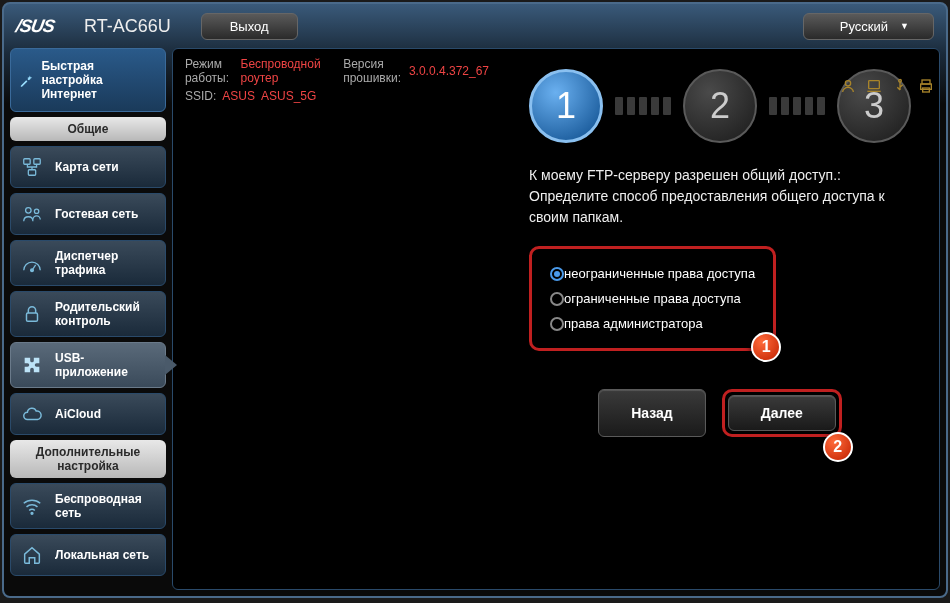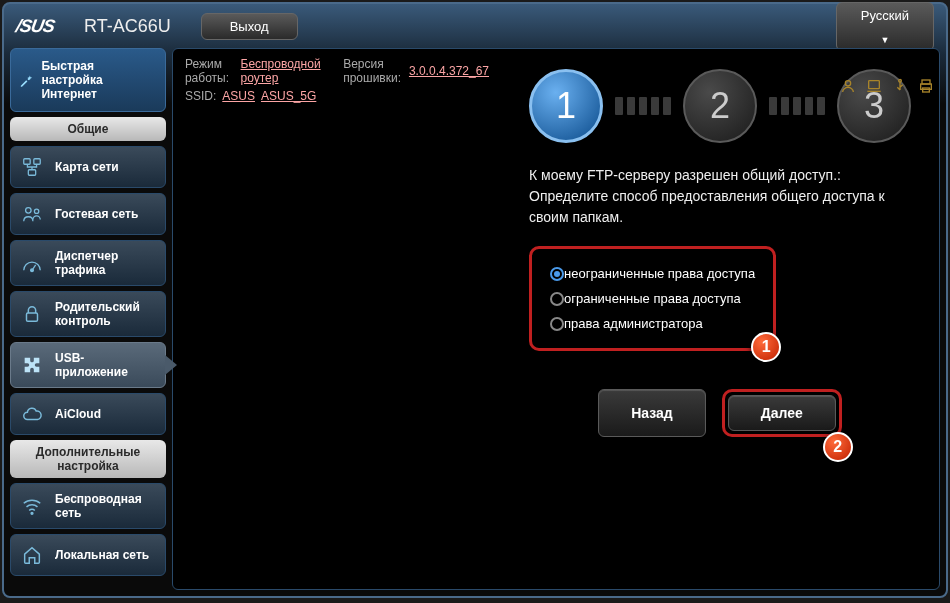--- a/index.html
+++ b/index.html
@@ -54,27 +54,26 @@
   font-size: 13px;
   cursor: pointer;
   margin-right: 4px;
 }
 .lang-select {
   margin-left: auto;
   background: linear-gradient(180deg, #5a5a5a, #2a2a2a);
   border: 1px solid #666;
   border-radius: 6px;
   color: #fff;
-  padding: 5px 24px 5px 24px;
+  padding: 5px 24px 5px 36px;
   font-size: 13px;
   cursor: pointer;
   display: flex;
   align-items: center;
   gap: 12px;
-  flex-direction: column;
 }
 .chevron { font-size: 9px; }
 .body {
   display: flex;
   flex: 1;
   gap: 6px;
   padding: 0 6px 6px 6px;
 }
 .sidebar {
   width: 195px;
@@ -163,22 +162,21 @@
   flex-direction: column;
   gap: 4px;
 }
 .info-row {
   display: flex;
   align-items: center;
   gap: 6px;
 }
 .info-label { color: #aaa; }
 .info-link {
-  color: #fca5a5;
-  text-decoration: underline;
+  color: #ef4444;
   cursor: pointer;
 }
 .status-icons {
   position: absolute;
   right: 16px;
   top: 78px;
   display: flex;
   gap: 10px;
   font-size: 16px;
   color: #9a7a2a;

